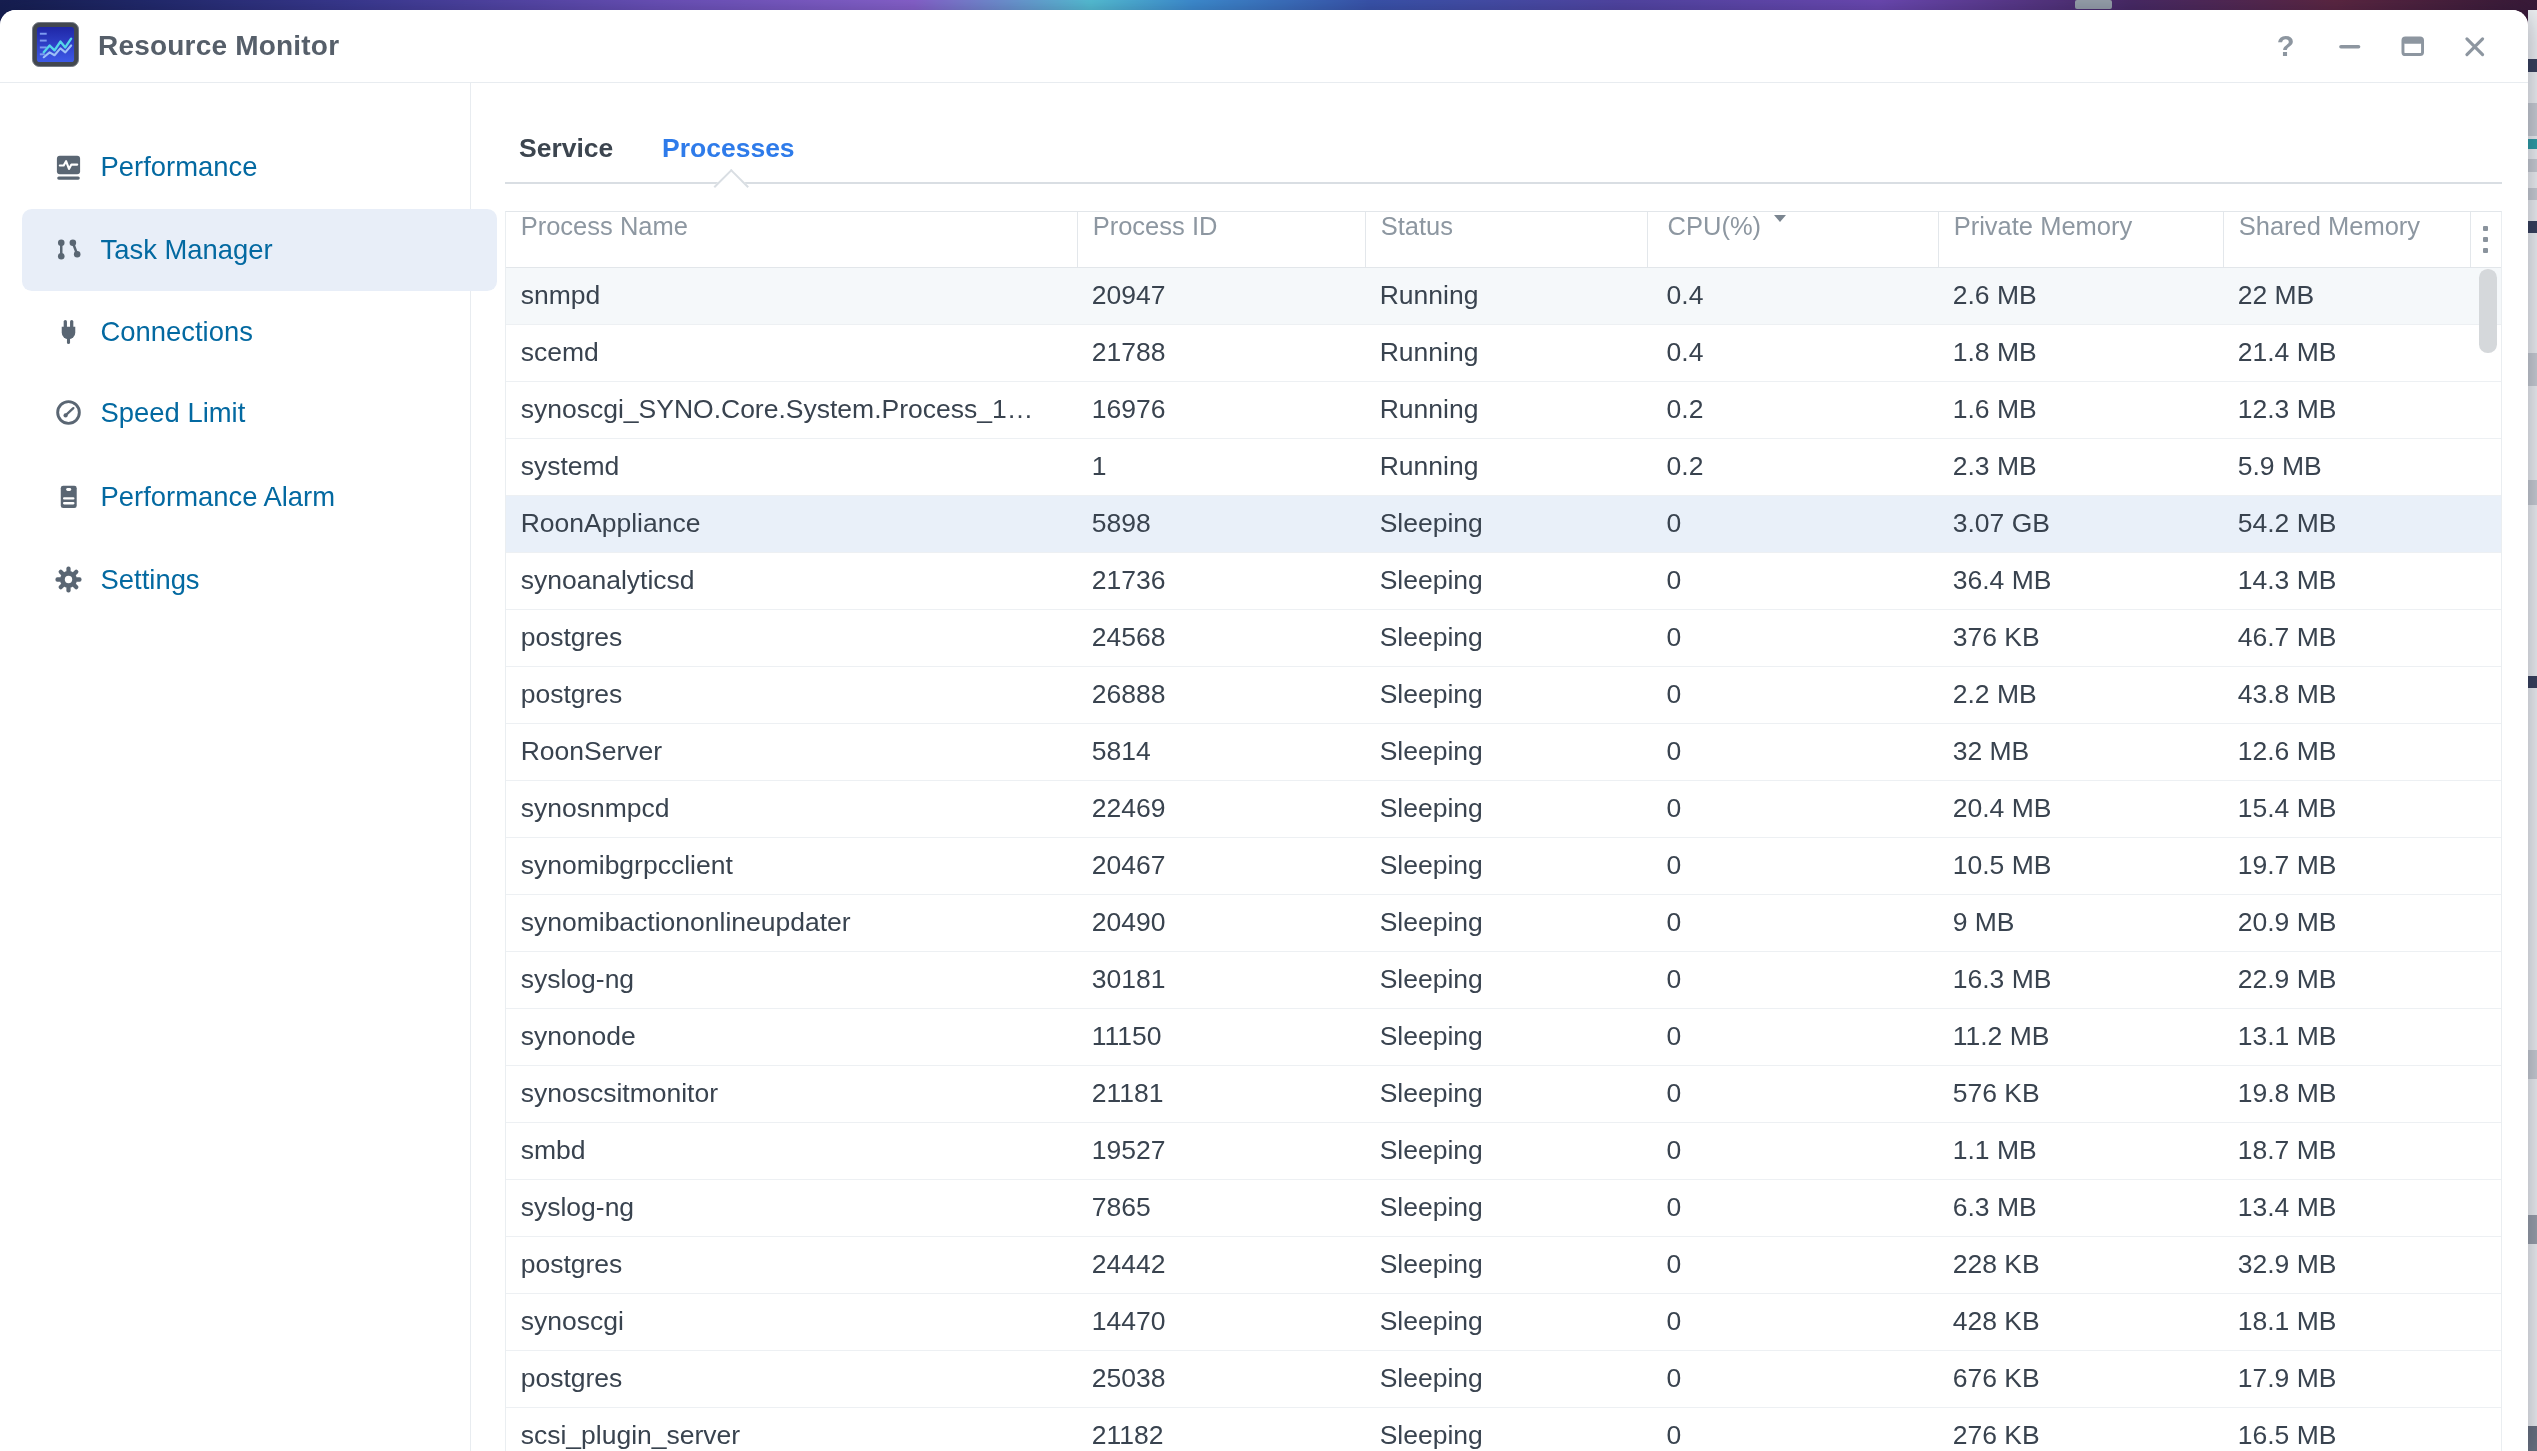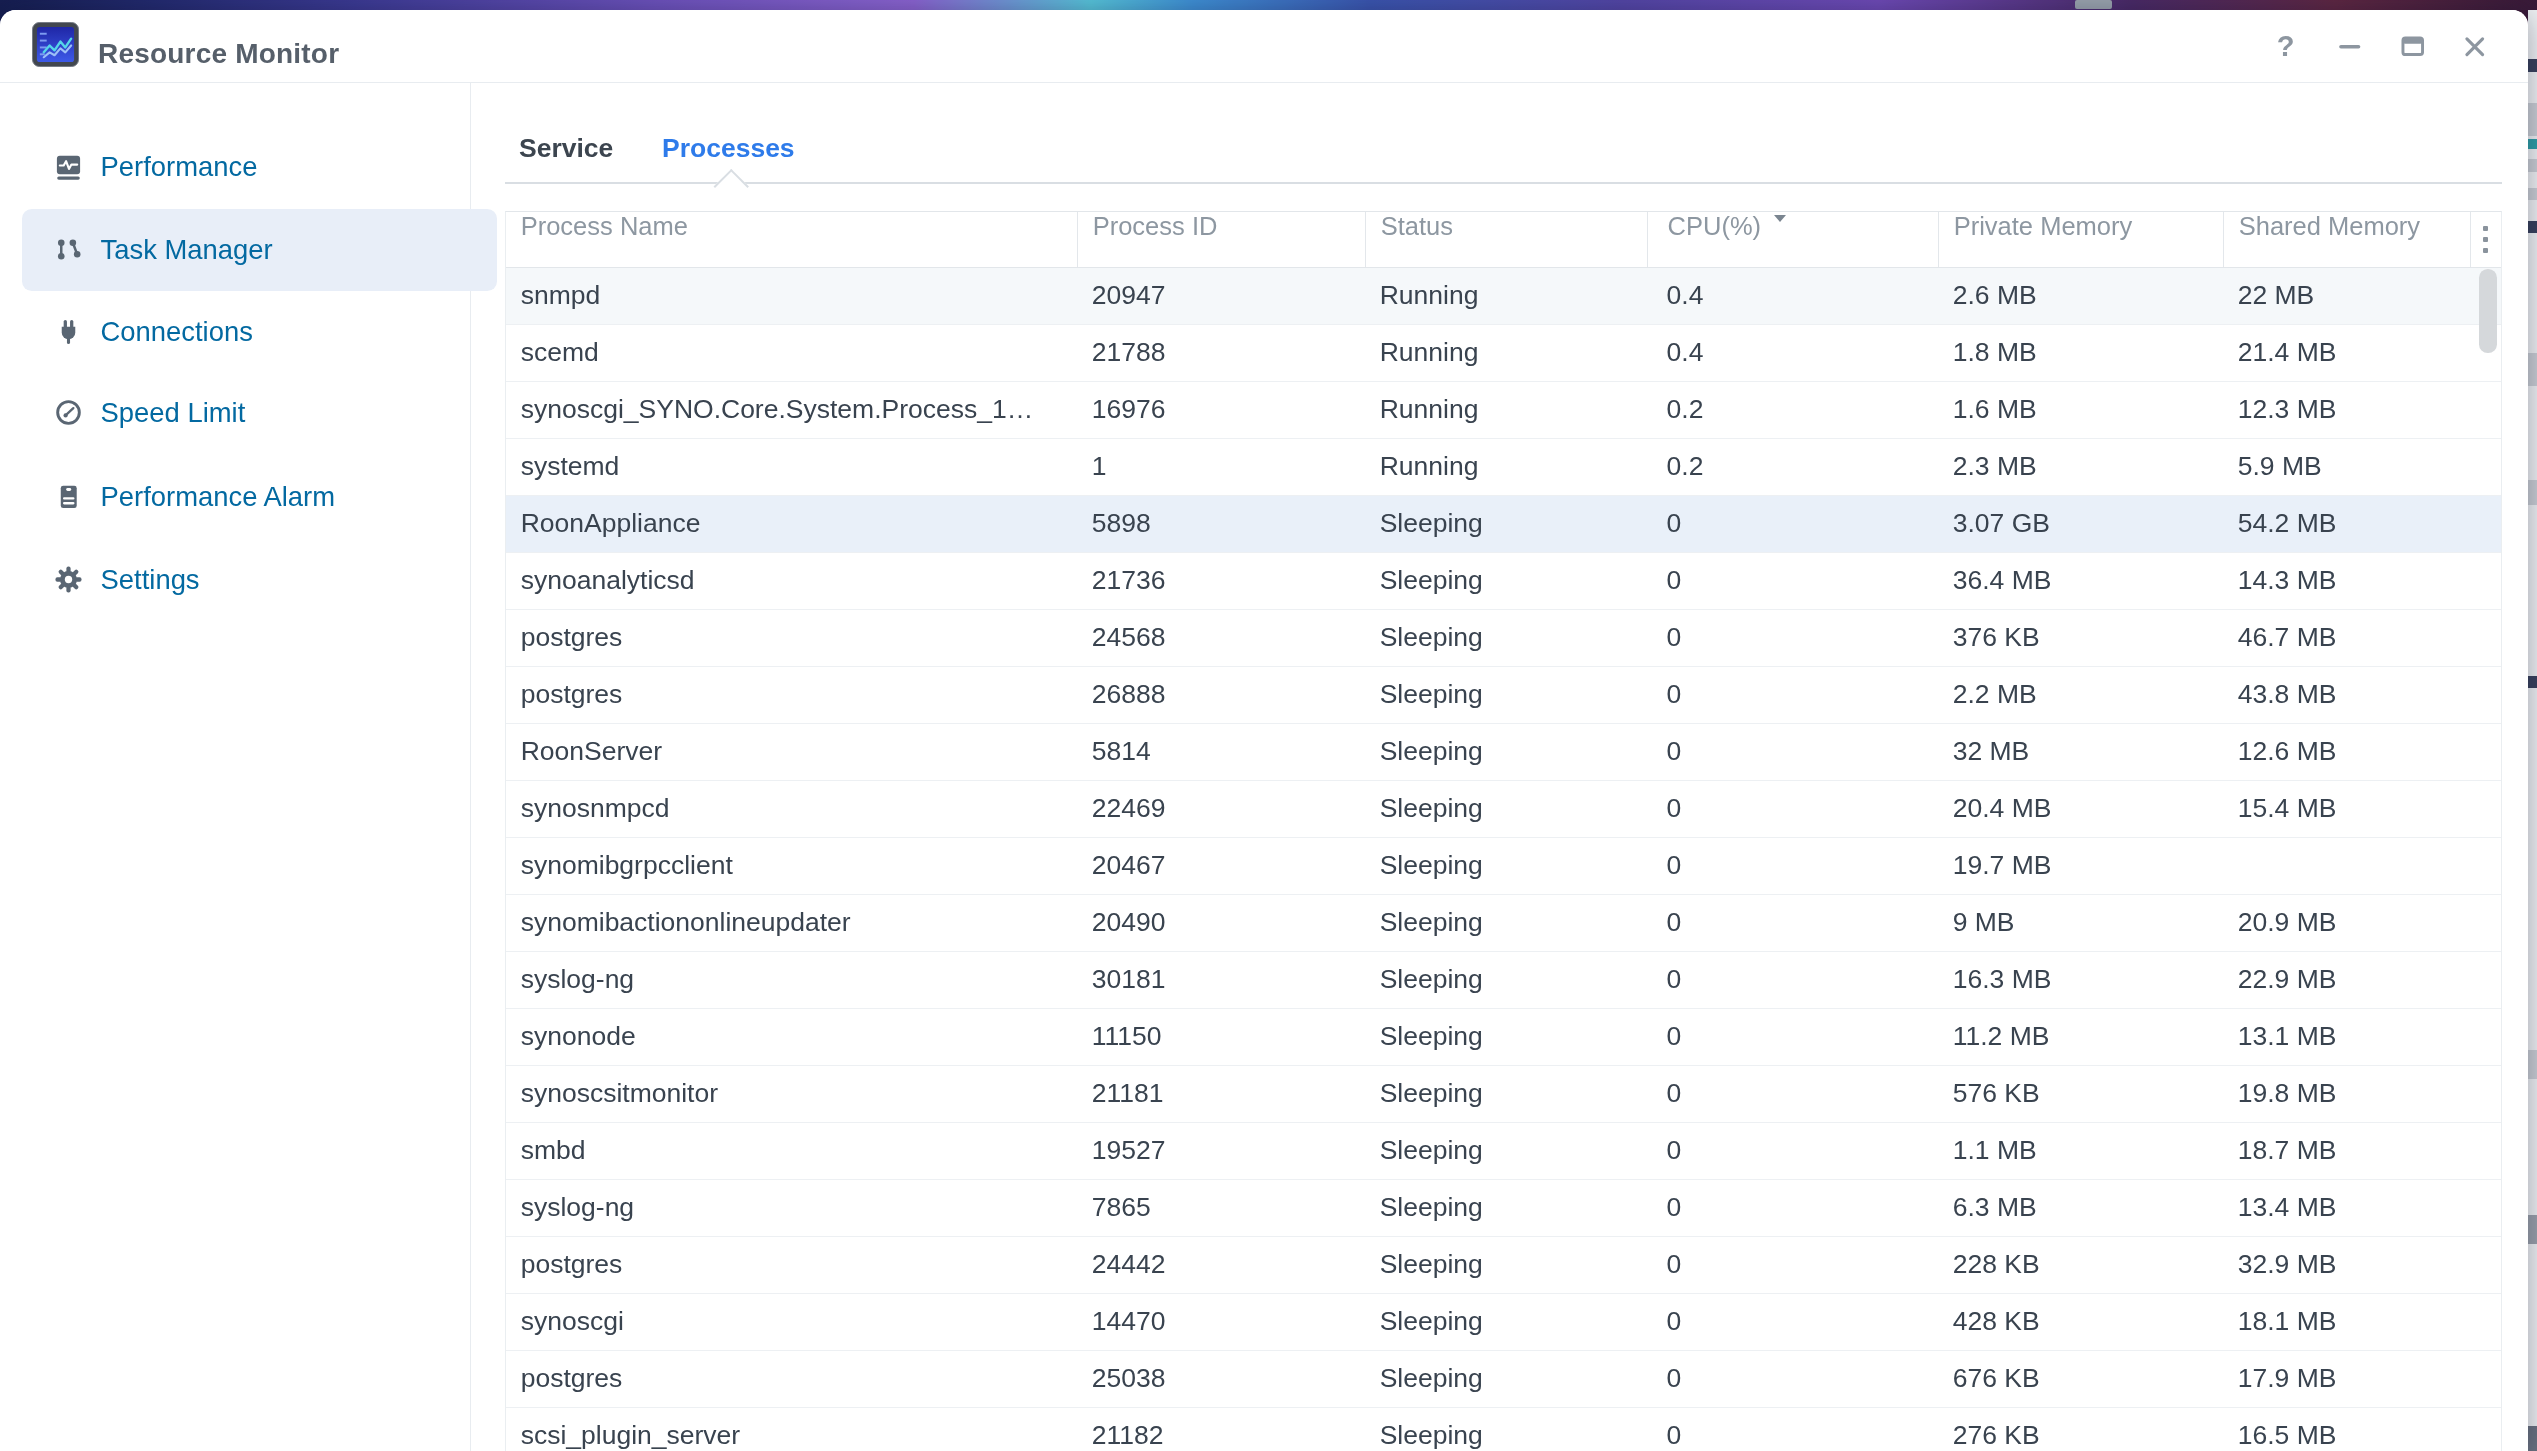--- a/index.html
+++ b/index.html
@@ -16,21 +16,21 @@
   .bg-sliver .band{position:absolute;left:0;width:9.8px;}
 
   
   .window{position:absolute;left:0;top:9.8px;width:2528px;height:1442px;background:#fff;
     border-radius:15.7px 15.7px 0 0;box-shadow:0 3.9px 29px rgba(10,14,40,.35);}
 
   
   .titlebar{position:absolute;left:0;top:0;width:2528px;height:72px;border-bottom:1px solid #e8ecf0;
     border-radius:15.7px 15.7px 0 0;background:#fff;}
   .app-icon{position:absolute;left:32px;top:12.7px;width:47px;height:45px;}
-  .win-title{position:absolute;left:98px;top:8px;height:72px;line-height:72px;margin:0;
+  .win-title{position:absolute;left:98px;top:0;height:72px;line-height:72px;margin:0;
     font-size:28px;font-weight:bold;color:#565f6a;letter-spacing:0.2px;}
   .win-btn{position:absolute;top:15.7px;width:43px;height:43px;border:none;background:transparent;
     padding:0;cursor:pointer;display:flex;align-items:center;justify-content:center;}
   .win-btn.help{left:2264px;font-size:29px;font-weight:bold;color:#8d96a0;font-family:"Liberation Sans",sans-serif;}
   .win-btn.min{left:2328px;}
   .win-btn.max{left:2391px;}
   .win-btn.close{left:2453px;}
 
   
   .sidebar{position:absolute;left:0;top:73px;width:470px;height:1370px;border-right:1px solid #e8ecf0;background:#fff;}
@@ -336,20 +336,21 @@
             <span class="t-cell c-cpu">0</span>
             <span class="t-cell c-private_memory">20.4 MB</span>
             <span class="t-cell c-shared_memory">15.4 MB</span>
             <span class="t-cell"></span>
           </div>
           <div class="t-row">
             <span class="t-cell c-name">synomibgrpcclient</span>
             <span class="t-cell c-pid">20467</span>
             <span class="t-cell c-status">Sleeping</span>
             <span class="t-cell c-cpu">0</span>
+            <span class="t-cell c-private_memory">10.5 MB</span>
             <span class="t-cell c-shared_memory">19.7 MB</span>
             <span class="t-cell"></span>
           </div>
           <div class="t-row">
             <span class="t-cell c-name">synomibactiononlineupdater</span>
             <span class="t-cell c-pid">20490</span>
             <span class="t-cell c-status">Sleeping</span>
             <span class="t-cell c-cpu">0</span>
             <span class="t-cell c-private_memory">9 MB</span>
             <span class="t-cell c-shared_memory">20.9 MB</span>

